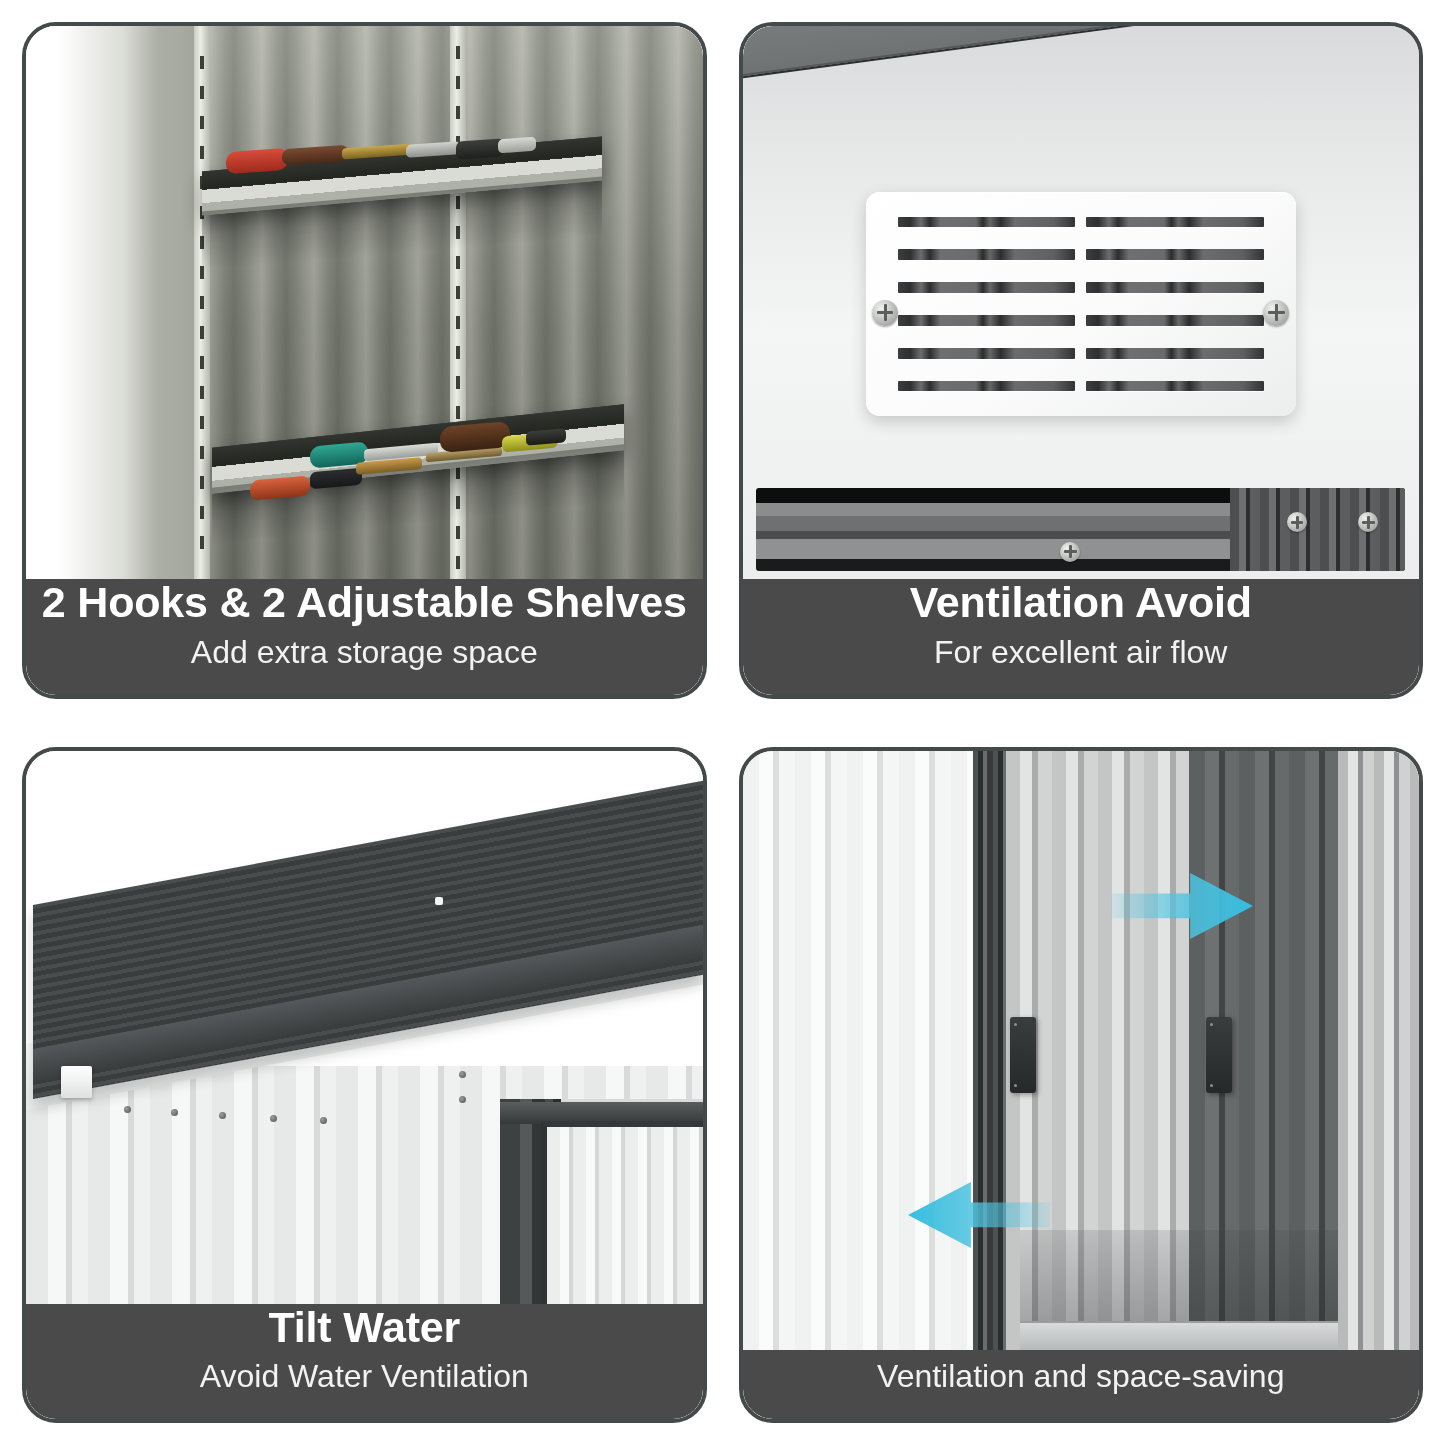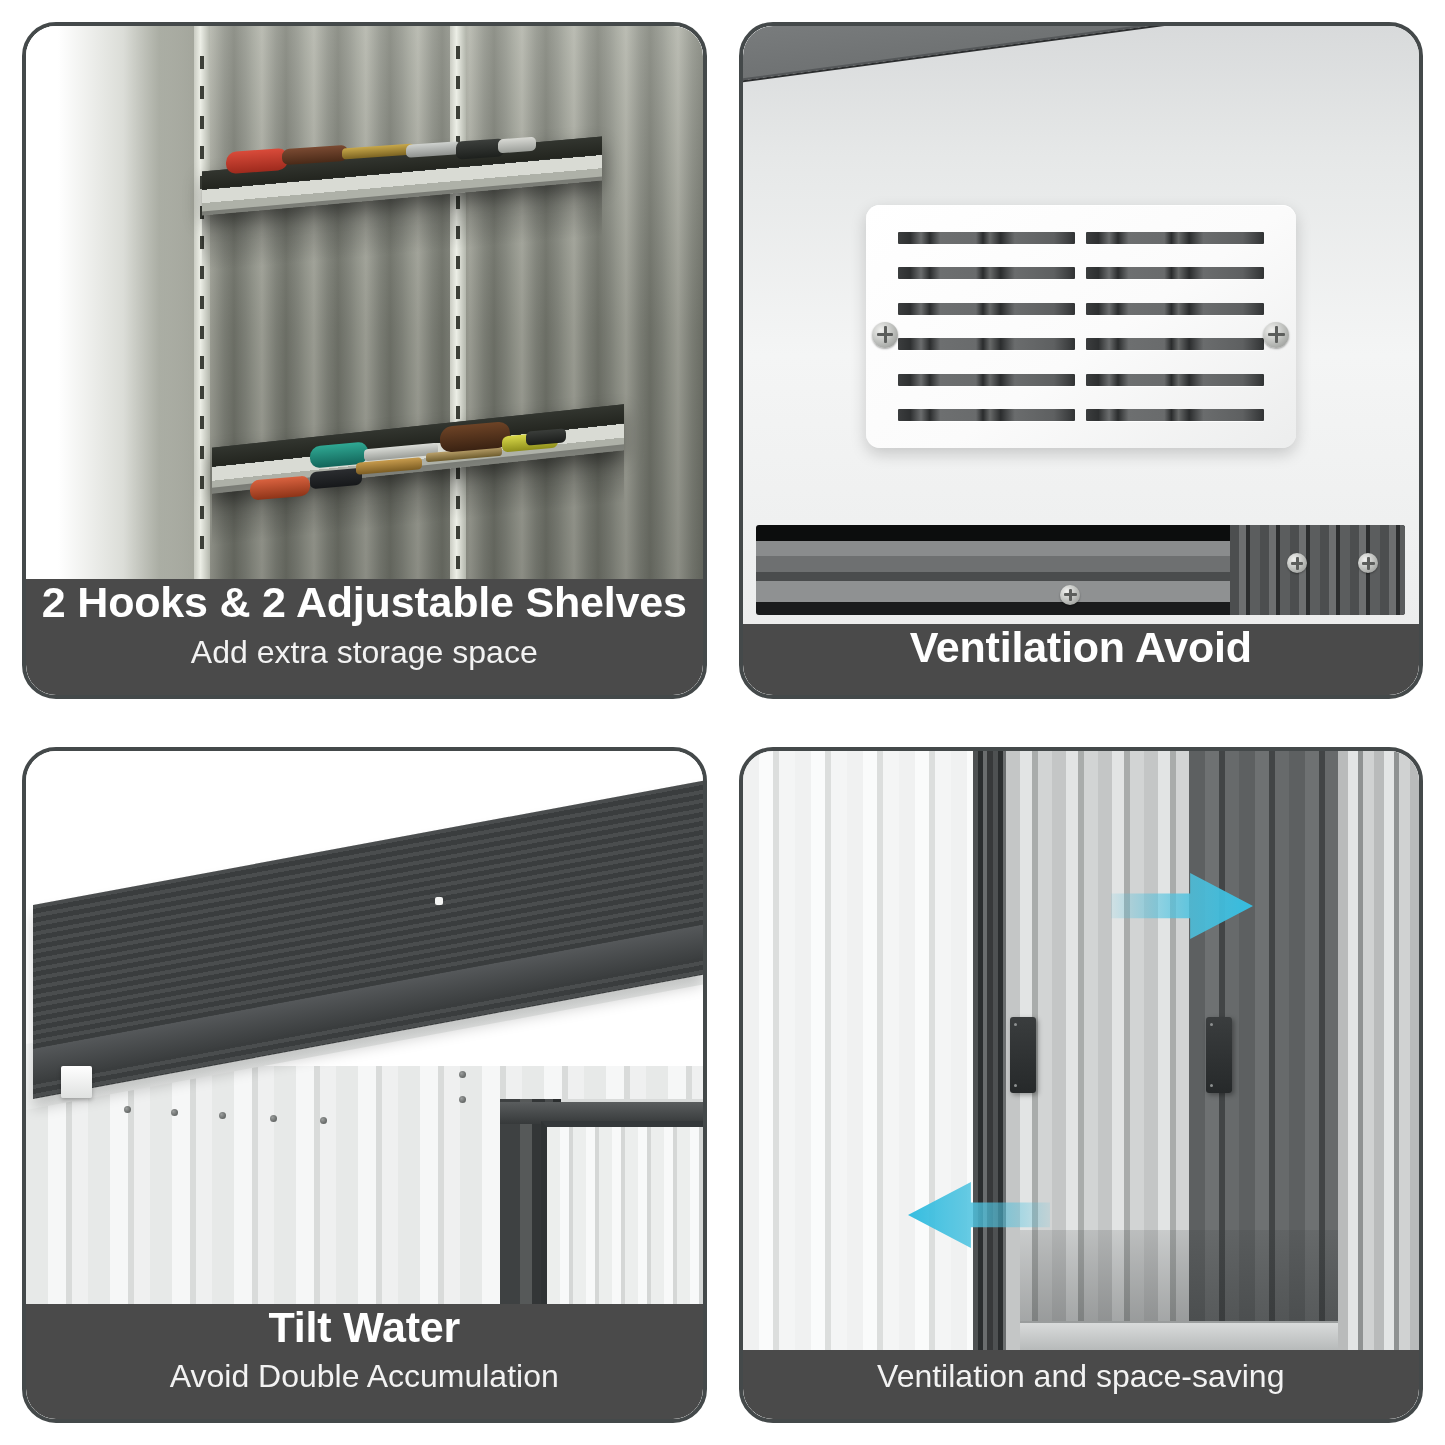--- a/index.html
+++ b/index.html
@@ -408,20 +408,21 @@
 
         <div class="c2-track"></div>
         <div class="c2-track-right"></div>
         <div class="c2-screw" style="left:47%;bottom:3.2%;width:20px;height:20px;"></div>
         <div class="c2-screw" style="left:80.5%;bottom:8.5%;width:20px;height:20px;"></div>
         <div class="c2-screw" style="left:91%;bottom:8.5%;width:20px;height:20px;"></div>
       </div>
     </div>
     <div class="caption">
       <div class="cap-title">Ventilation Avoid</div>
+      <div class="cap-sub">For excellent air flow</div>
     </div>
   </div>
 
   <div class="card">
     <div class="photo c3-photo">
       <div class="rounded-mask">
         <div class="c3-wall"></div>
         <div class="c3-wall-skew"></div>
         <div class="c3-roof"></div>
         <div class="c3-roof-face"></div>
@@ -436,21 +437,21 @@
         <div class="c3-bolt" style="left:64.0%;top:58.0%;"></div>
         <div class="c3-bolt" style="left:64.0%;top:62.5%;"></div>
 
         <div class="c3-doorframe"></div>
         <div class="c3-doortop"></div>
         <div class="c3-doorinner"></div>
       </div>
     </div>
     <div class="caption">
       <div class="cap-title">Tilt Water</div>
-      <div class="cap-sub">Avoid Double Accumulation</div>
+      <div class="cap-sub">Avoid Water Ventilation</div>
     </div>
   </div>
 
   <div class="card">
     <div class="photo c4-photo">
       <div class="rounded-mask">
         <div class="c4-panelA"></div>
         <div class="c4-gapA"></div>
         <div class="c4-panelB"></div>
         <div class="c4-panelC"></div>

